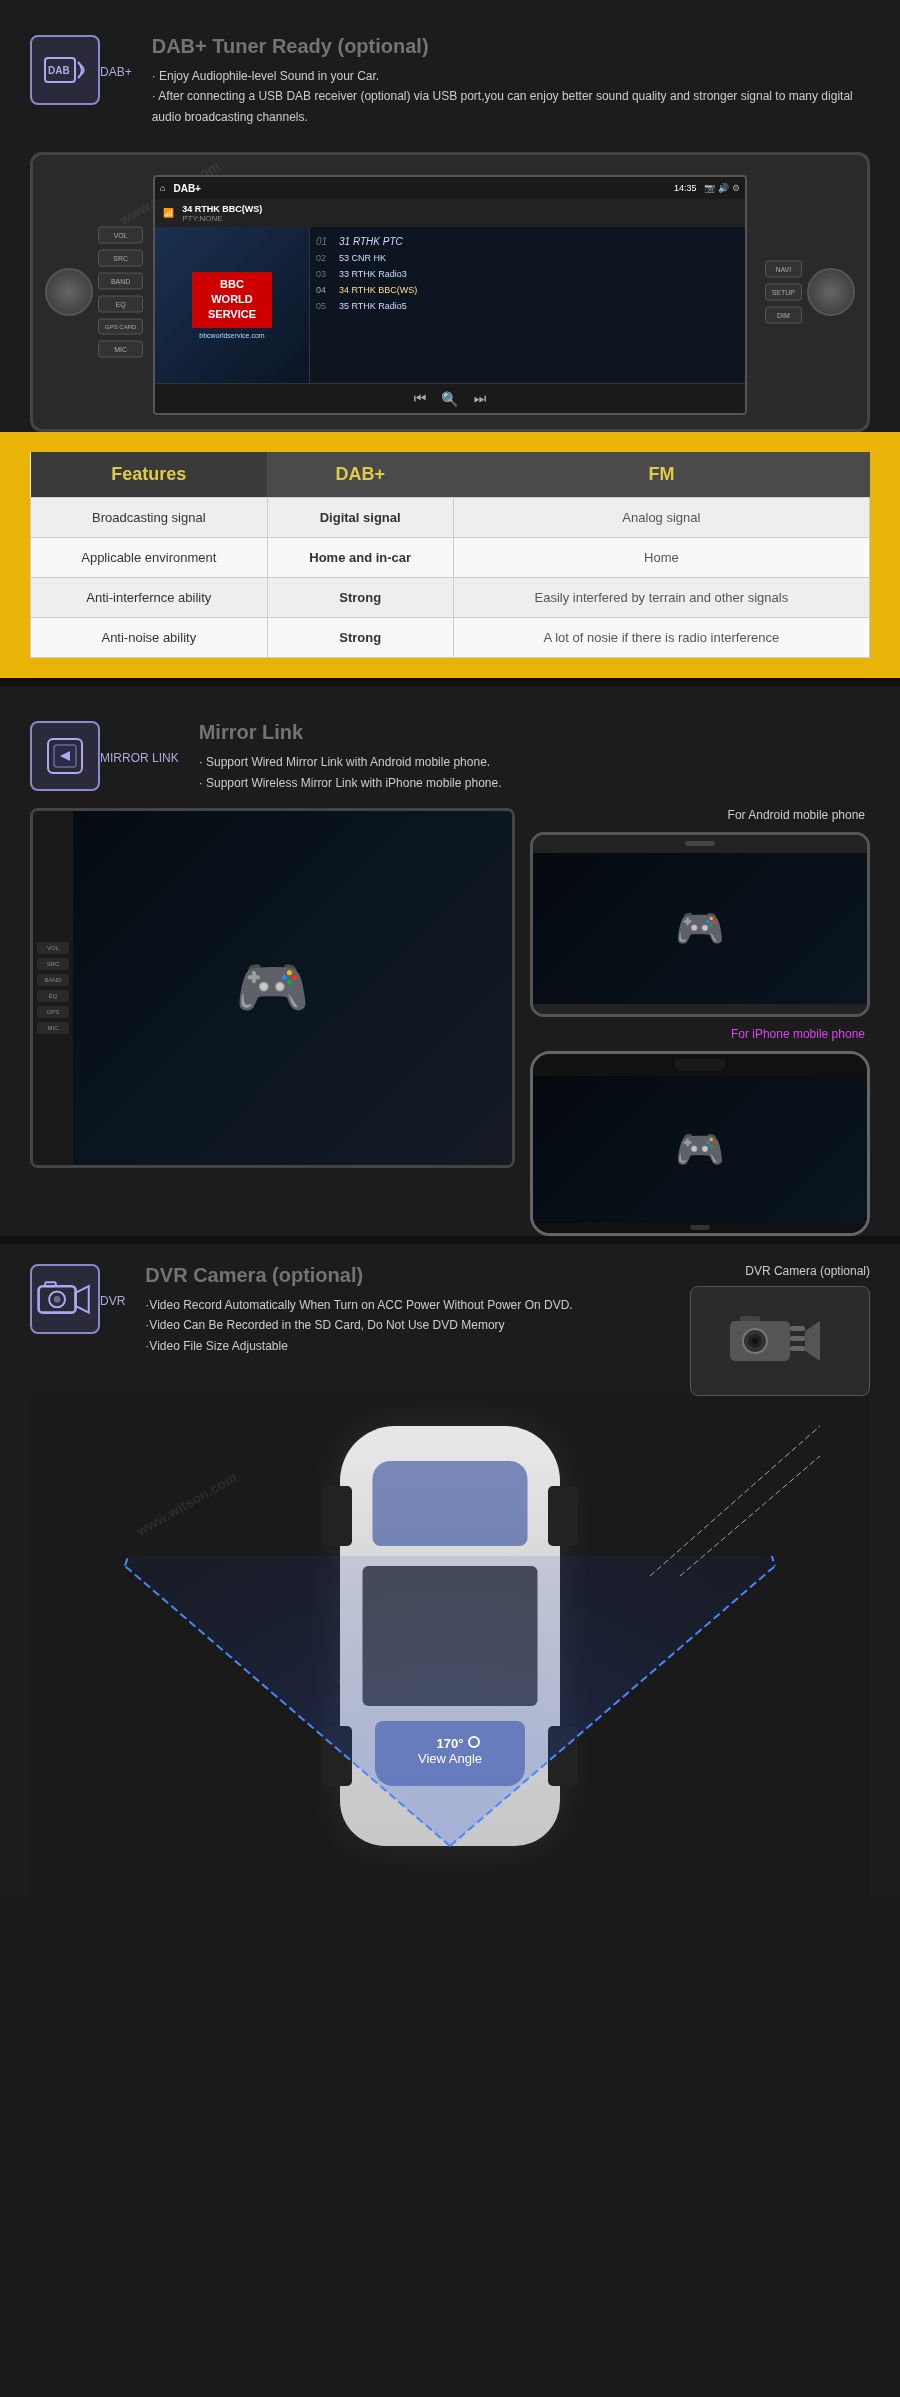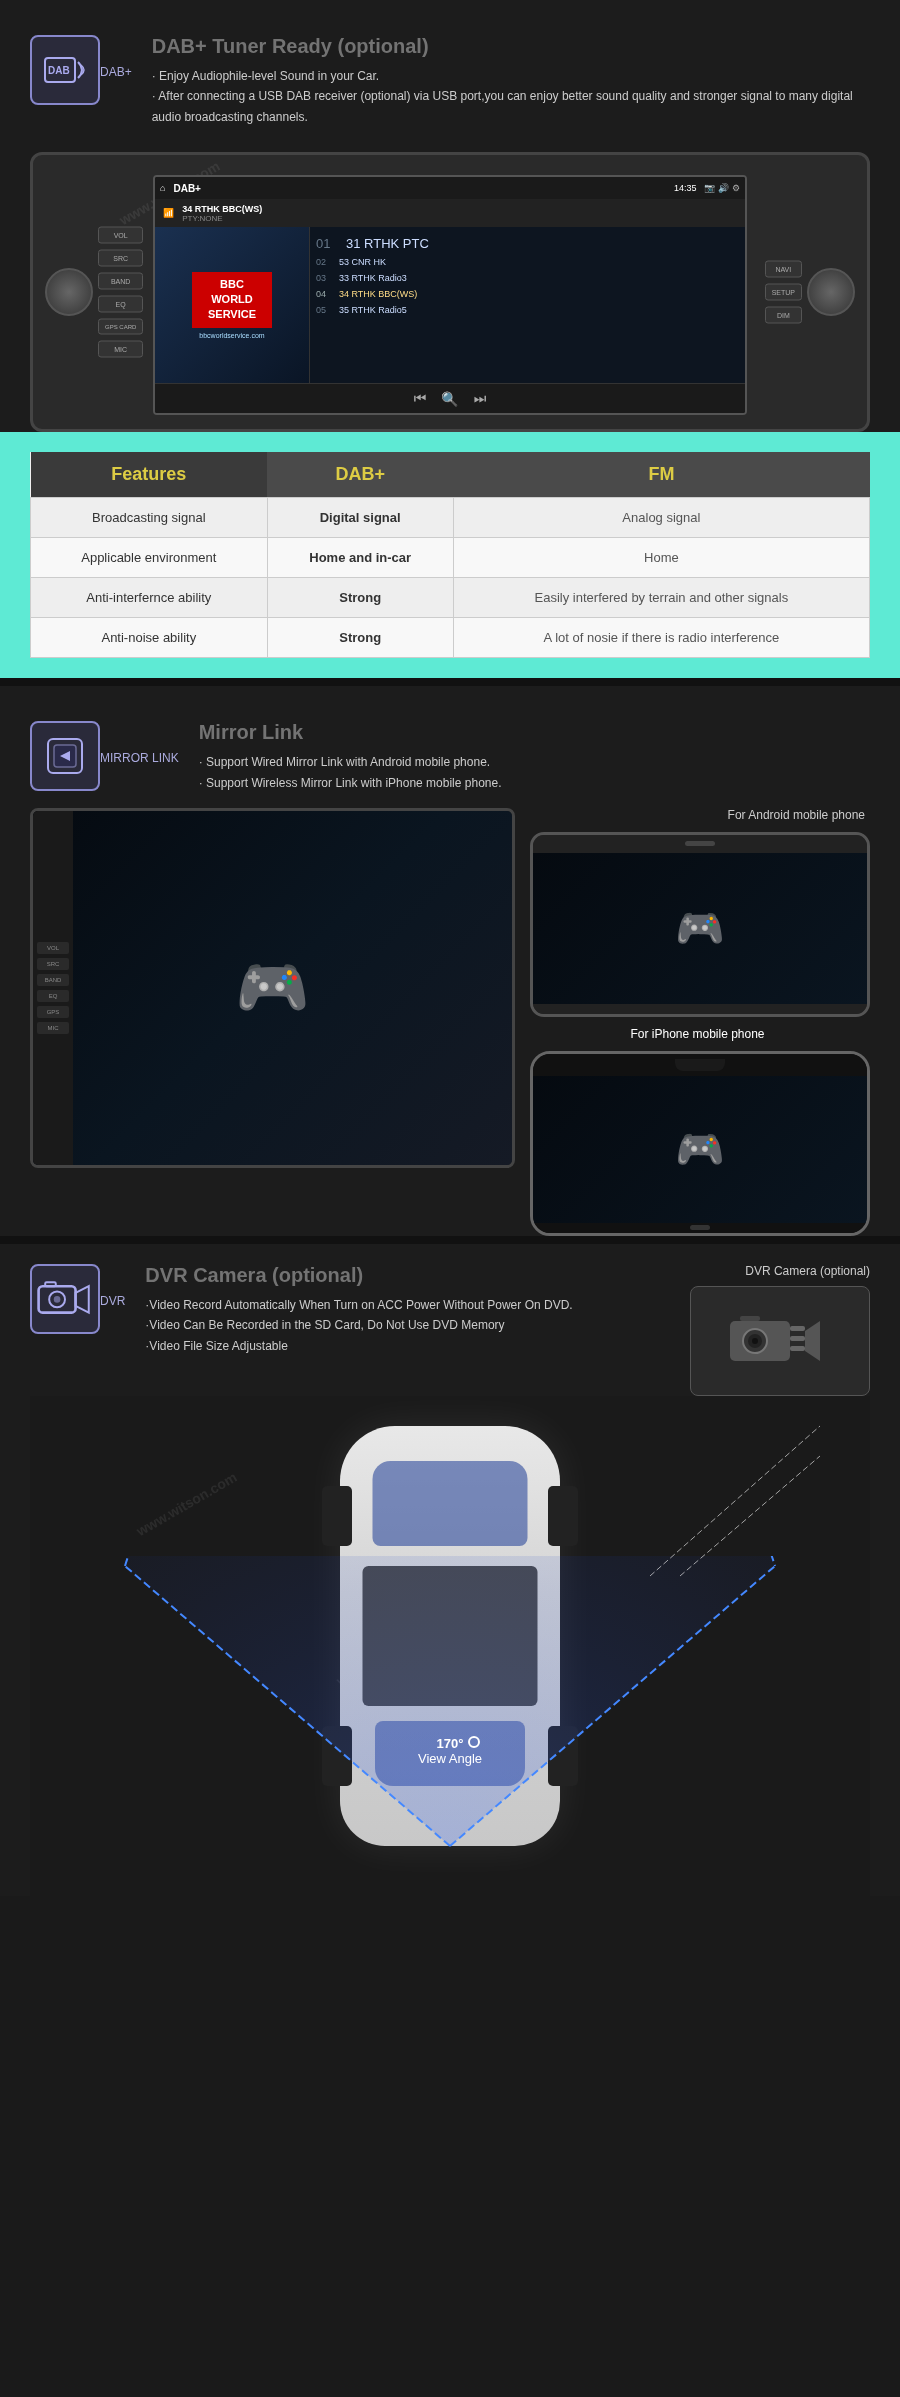--- a/index.html
+++ b/index.html
@@ -71,21 +71,21 @@
       height: 240px;
       background: #111;
       border-radius: 4px;
       border: 2px solid #555;
       position: relative;
       overflow: hidden;
     }
 
     
     .comparison-section {
-      background: #5eead4;
+      background: #eab308;
       padding: 20px 30px;
     }
     .comparison-table {
       width: 100%;
       border-collapse: collapse;
       background: #f0f0f0;
     }
     .comparison-table th {
       padding: 12px 10px;
       font-size: 18px;
@@ -273,21 +273,21 @@
             <div style="background:#cc0000;color:white;font-size:11px;font-weight:bold;padding:5px 16px;text-align:center;line-height:1.4;">
               <div>BBC</div>
               <div>WORLD</div>
               <div>SERVICE</div>
             </div>
             <div style="color:#aaddff;font-size:7px;margin-top:4px;">bbcworldservice.com</div>
           </div>
 
           <div style="flex:1;background:#0d1520;padding:6px;">
             <ul style="list-style:none;">
-              <li style="color:#ccddff;font-size:13px;padding:3px 0;display:flex;gap:12px;">
+              <li style="color:#ccddff;font-size:10px;padding:3px 0;display:flex;gap:5px;font-style:italic;">
                   <span style="color:#667788;width:18px;">01</span>
                   <span>31 RTHK PTC</span>
                 </li>
               <li style="color:#ccddff;font-size:9px;padding:3px 0;display:flex;gap:5px;">
                   <span style="color:#667788;width:18px;">02</span>
                   <span>53 CNR HK</span>
                 </li>
               <li style="color:#ccddff;font-size:9px;padding:3px 0;display:flex;gap:5px;">
                   <span style="color:#667788;width:18px;">03</span>
                   <span>33 RTHK Radio3</span>
@@ -411,21 +411,21 @@
 
         <div style="height:18px;background:#222;display:flex;align-items:center;justify-content:center;">
           <div style="width:30px;height:5px;background:#444;border-radius:3px;"></div>
         </div>
         <div style="width:100%;height:calc(100% - 28px);background:linear-gradient(135deg,#050a10,#0a1520);display:flex;align-items:center;justify-content:center;">
           <div style="color:#223344;font-size:40px;">🎮</div>
         </div>
         <div style="height:10px;background:#222;"></div>
       </div>
 
-      <div style="color:#ffffff;font-size:12px;text-align:center;padding-right:5px;">For iPhone mobile phone</div>
+      <div style="color:#d946ef;font-size:12px;text-align:right;padding-right:5px;">For iPhone mobile phone</div>
 
       <div style="background:#1a1a1a;border-radius:20px;border:3px solid #666;height:185px;overflow:hidden;position:relative;">
         <div style="height:22px;background:#111;display:flex;align-items:center;justify-content:center;">
           <div style="width:50px;height:12px;background:#1a1a1a;border-radius:0 0 8px 8px;"></div>
         </div>
         <div style="width:100%;height:calc(100% - 32px);background:linear-gradient(135deg,#050a10,#0a1520);display:flex;align-items:center;justify-content:center;">
           <div style="color:#223344;font-size:40px;">🎮</div>
         </div>
         <div style="height:10px;background:#111;display:flex;align-items:center;justify-content:center;">
           <div style="width:20px;height:5px;background:#333;border-radius:3px;"></div>

